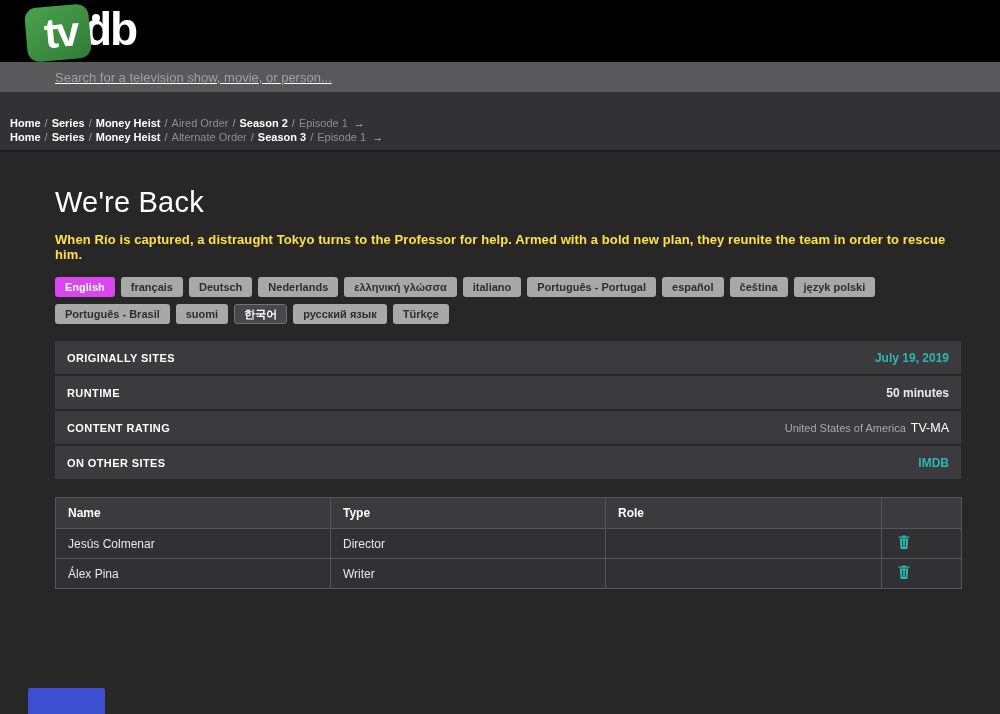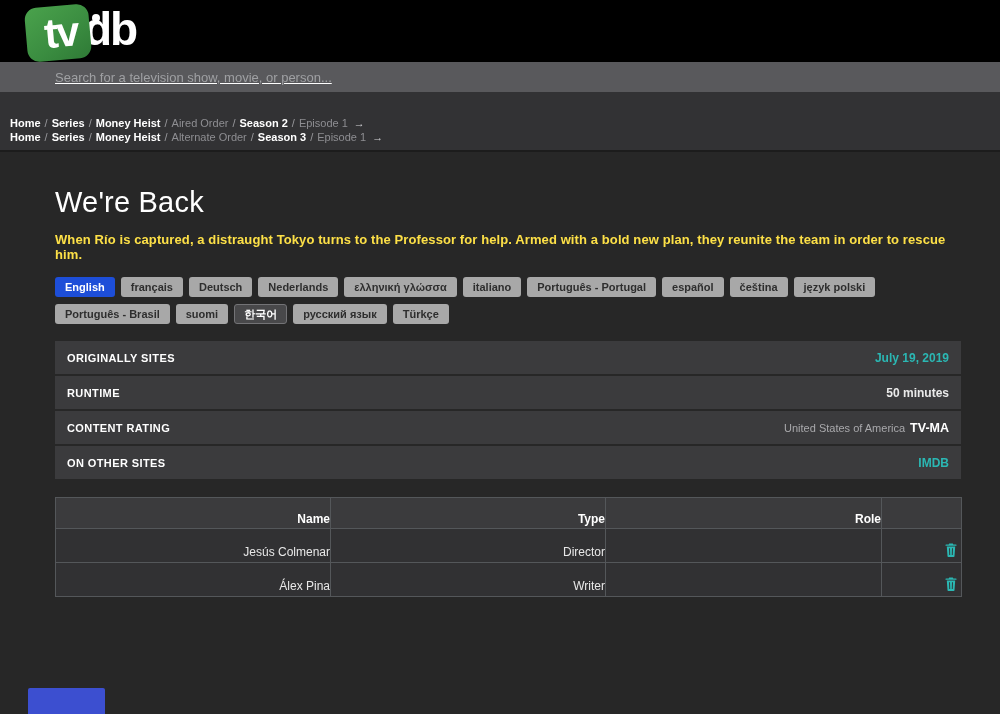--- a/index.html
+++ b/index.html
@@ -44,38 +44,38 @@
   .page-title { margin-top:34px; font-size:29px; font-weight:400; color:#fff; letter-spacing:.2px; }
   .overview { margin-top:13px; font-size:13px; font-weight:600; color:#fde047; letter-spacing:.1px; }
 
   
   .langs { margin-top:15px; display:flex; flex-wrap:wrap; gap:7px 6px; max-width:910px; }
   .pill {
     font-family:"Liberation Sans","DejaVu Sans",sans-serif;
     font-size:11px; font-weight:700; color:#2e2e2e; background:#a8a8a8;
     border:0; border-radius:3px; padding:4px 10px; cursor:pointer; line-height:12px;
   }
-  .pill.active { background:#1d4ed8; color:#fff; }
+  .pill.active { background:#d946ef; color:#fff; }
   .pill.dark { background:#48484a; color:#fff; border:1px solid #737376; padding:3px 9px; }
 
   
   .infobox { margin-top:17px; }
   .info-row {
     background:#3b3b3d; height:33px; margin-bottom:2px;
     display:flex; align-items:center; justify-content:space-between; padding:0 12px;
   }
   .info-label { font-size:11px; font-weight:700; color:#fff; letter-spacing:.4px; }
   .info-value { font-size:12px; color:#eaeaea; font-weight:600; }
   .info-value .lnk { color:#2bb7b3; cursor:pointer; }
   .info-value .prefix { color:#a9a9ac; font-weight:400; font-size:11px; margin-right:5px; }
-  .info-value .rating { color:#fff; font-weight:700; font-size:12.5px; }
+  .info-value .rating { color:#fff; font-weight:400; font-size:12.5px; }
 
   
   table.people { margin-top:18px; border-collapse:collapse; width:906px; table-layout:fixed; }
-  table.people th, table.people td { border:1px solid #54575a; padding:12px 0 0 12px; text-align:right; }
+  table.people th, table.people td { border:1px solid #54575a; padding:0 0 0 12px; text-align:left; }
   table.people th { height:31px; background:#3b3b3d; font-size:12px; font-weight:700; color:#fff; }
   table.people td { height:30px; background:#313133; font-size:12px; color:#e8e8e8; }
   td.name-cell { color:#2bb7b3; cursor:pointer; }
   td.action-cell { text-align:center; padding:0; }
   .trash-btn { background:none; border:0; cursor:pointer; padding:2px 4px; }
 
   .col-name { width:275px; } .col-type { width:275px; } .col-role { width:276px; } .col-act { width:80px; }
 
   
   .blue-box {

